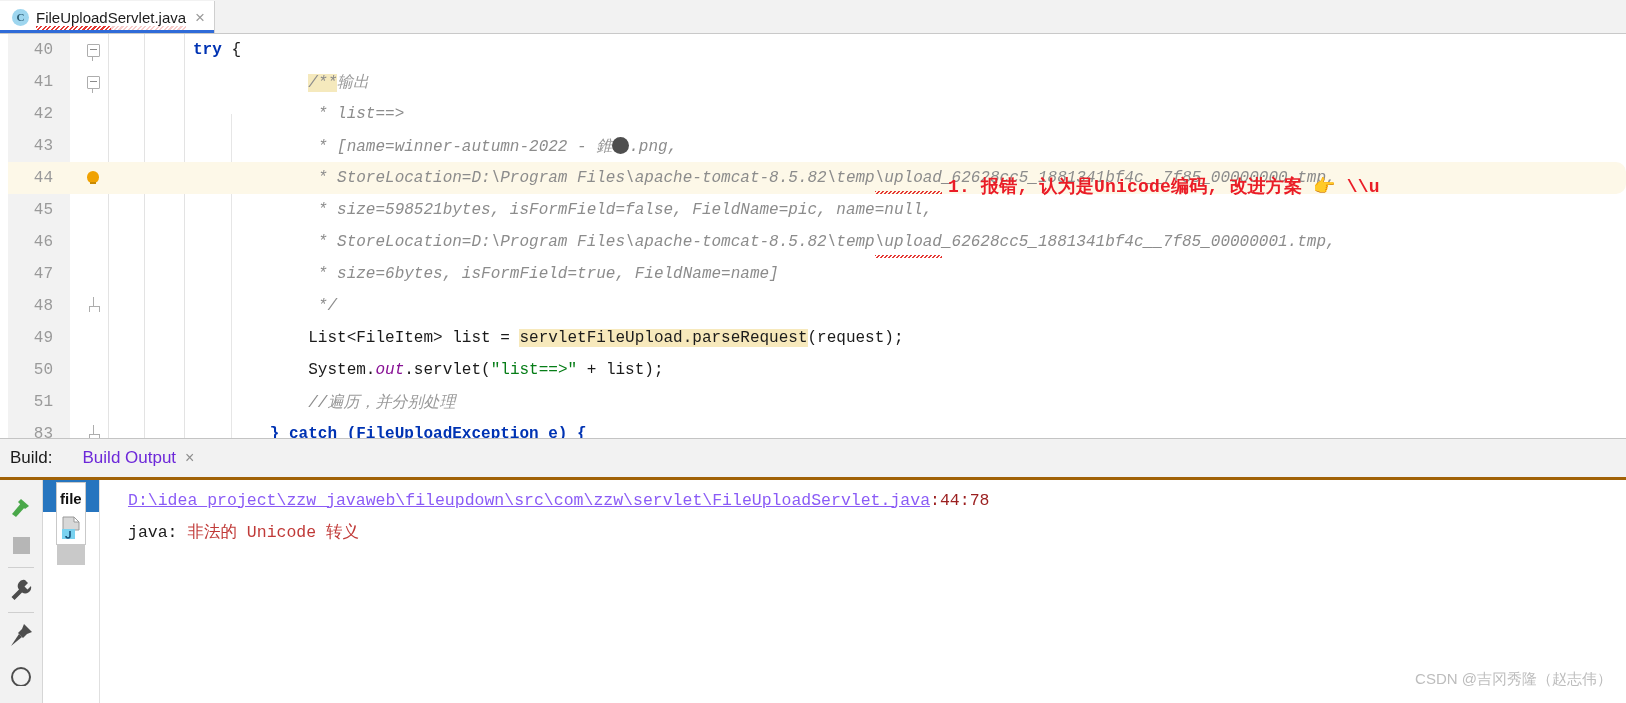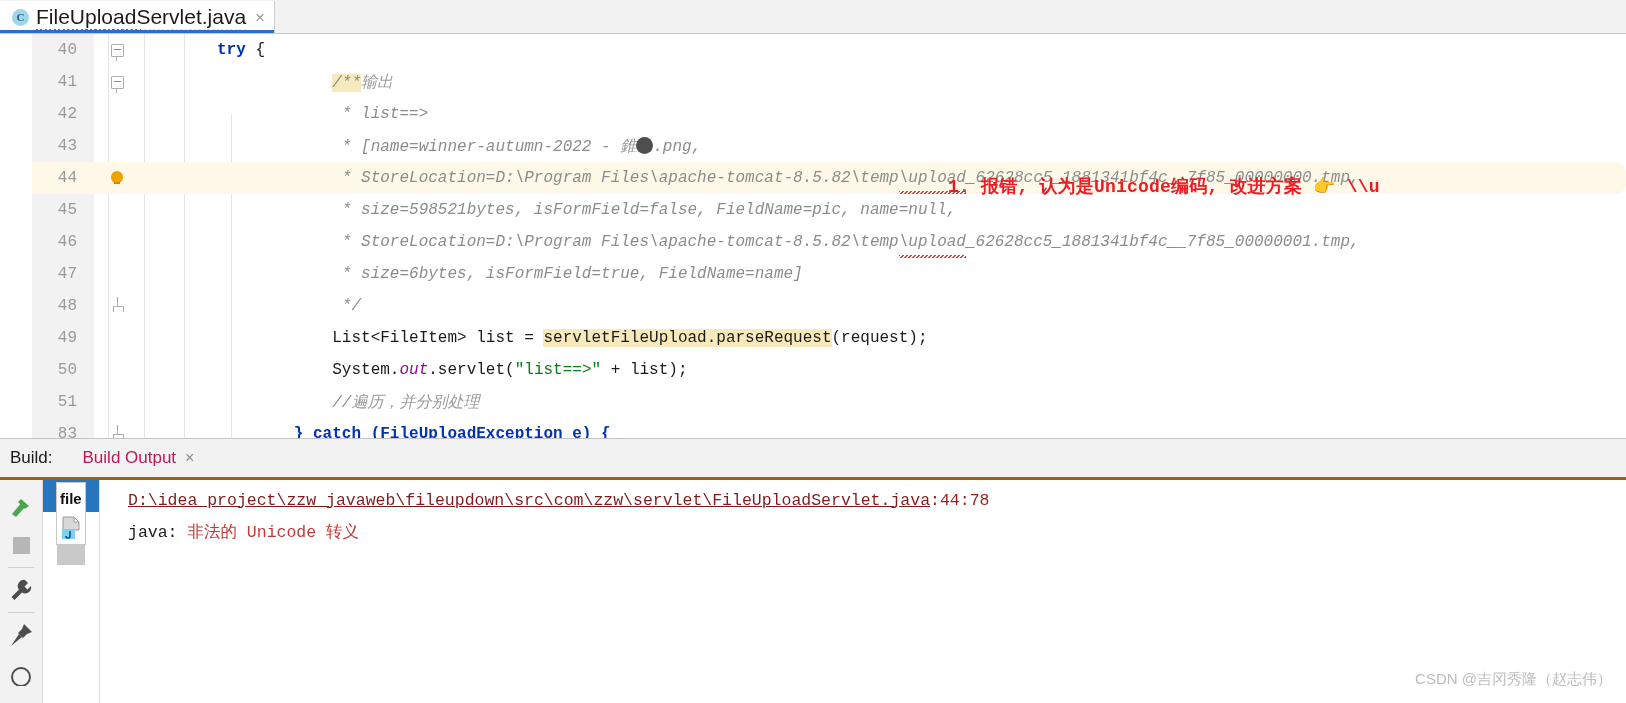--- a/index.html
+++ b/index.html
@@ -50,21 +50,21 @@
     color: #2b5c73;
     font-size: 11px;
     font-weight: bold;
     display: flex;
     align-items: center;
     justify-content: center;
     font-family: "Liberation Serif", serif;
     flex: 0 0 auto;
   }
   .tab-label {
-    font-size: 21px;
+    font-size: 15px;
     color: #1b1b1b;
     white-space: nowrap;
     position: relative;
     font-family: "Liberation Sans", sans-serif;
     text-align: center;
   }
   .tab-label::after {
     content: "";
     position: absolute;
     left: 0; right: 0; bottom: -4px;
@@ -122,21 +122,21 @@
   }
   .indent-guide {
     position: absolute;
     left: 231px; top: 80px;
     width: 1px; height: 325px;
     background: #e6e6e6;
   }
 
   .code-rows {
     position: absolute;
-    left: 0; top: 0; right: 0; padding-left: 32px;
+    left: 8px; top: 0; right: 0;
   }
   .row {
     height: 32px;
     position: relative;
     display: flex;
     align-items: center;
   }
   .row.highlight {
     background: #fdf8e8;
     border-radius: 10px;
@@ -302,21 +302,21 @@
     color: #1b1b1b;
   }
   .build-tab {
     display: flex;
     align-items: center;
     gap: 9px;
     margin-left: 16px;
   }
   .build-tab-label {
     font-size: 17px;
-    color: #be185d;
+    color: #6d28d9;
   }
   .build-tab-close {
     font-size: 16px;
     color: #8e8e8e;
     cursor: pointer;
   }
 
   .build-body {
     flex: 1 1 auto;
     display: flex;
@@ -429,21 +429,21 @@
   }
   .out-row {
     height: 32px;
     display: flex;
     align-items: center;
     font-family: "Liberation Mono", monospace;
     font-size: 16.5px;
     white-space: pre;
   }
   .link {
-    color: #7f1d1d;
+    color: #8b5cf6;
     text-decoration: underline;
   }
   .lineno {
     color: #9b1f1f;
   }
   .err-label { color: #1b1b1b; }
   .err-msg { color: #c03a38; }
 
   .watermark {
     position: absolute;

